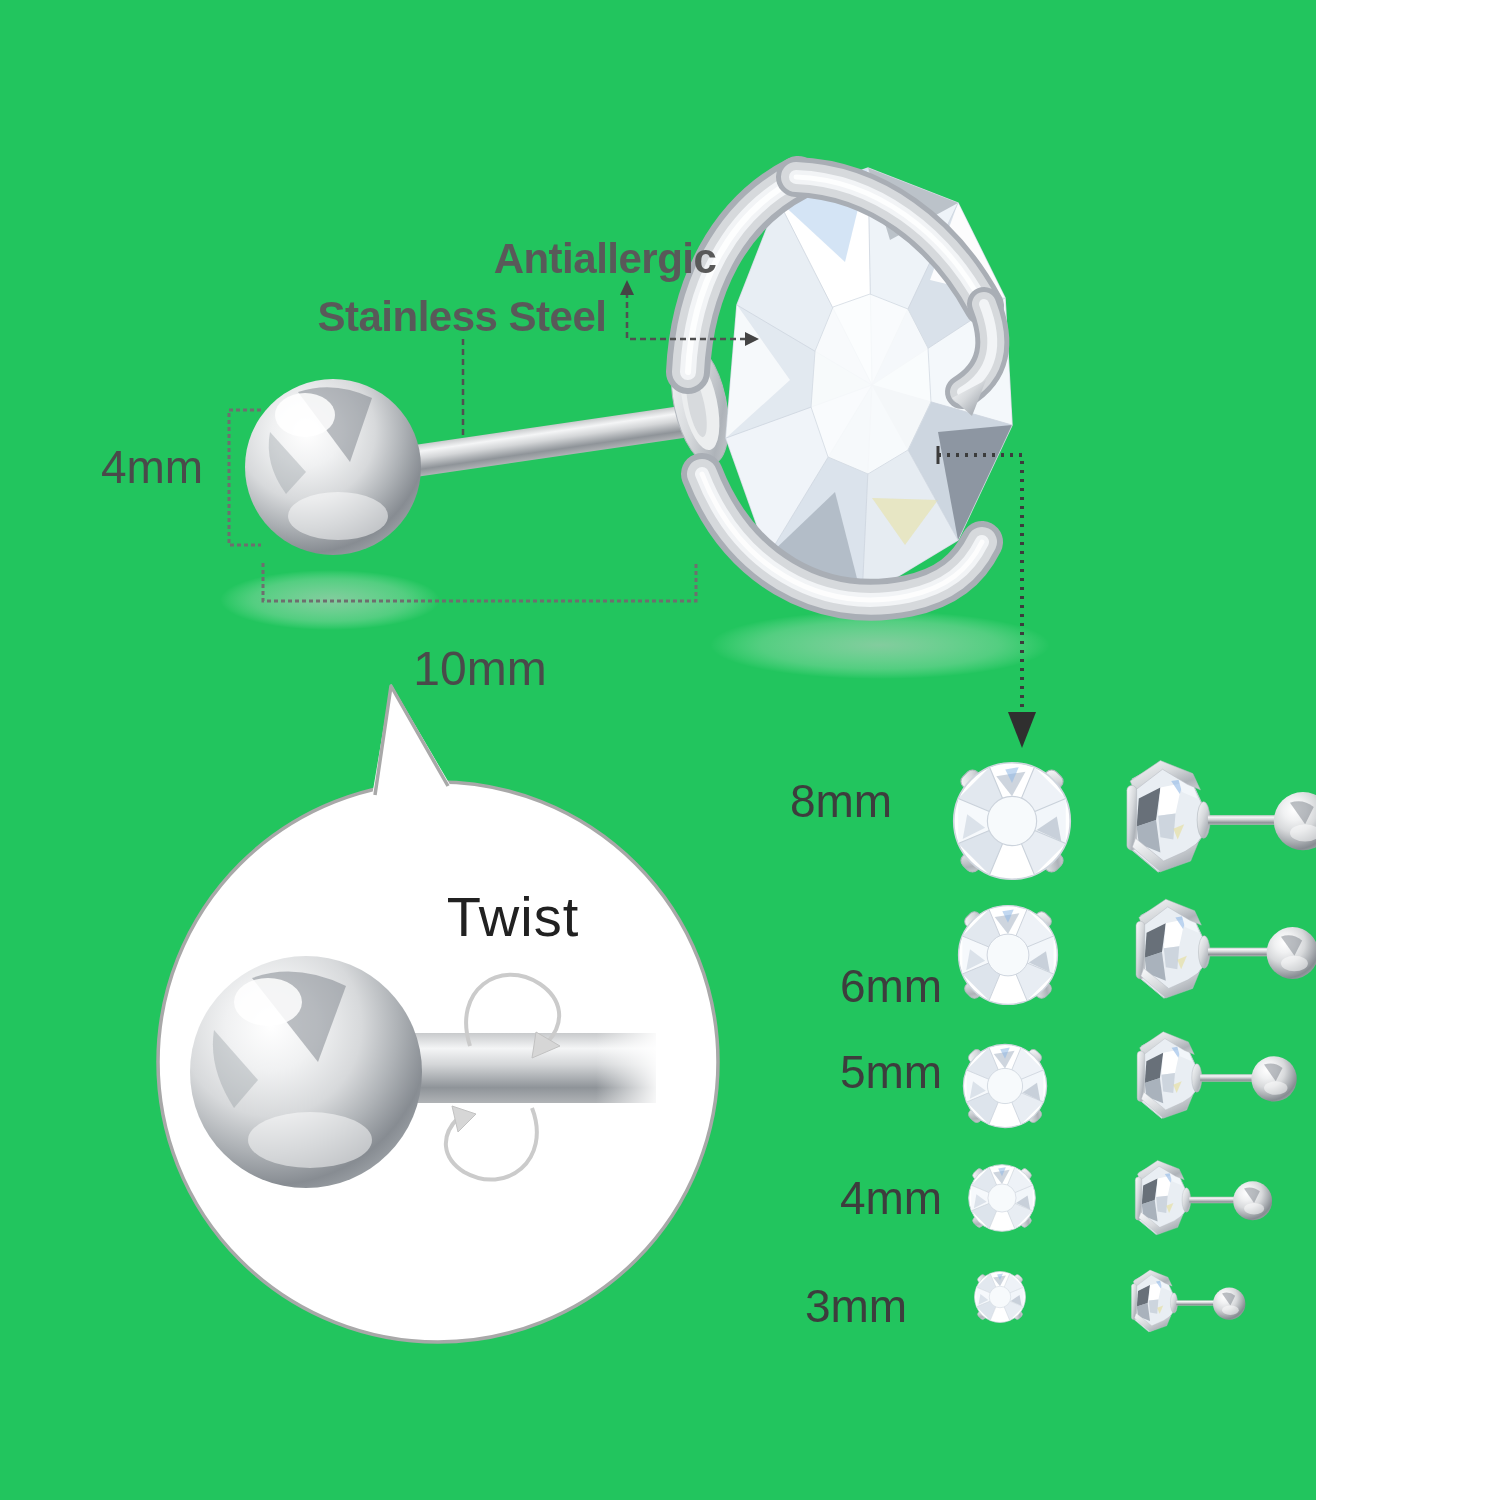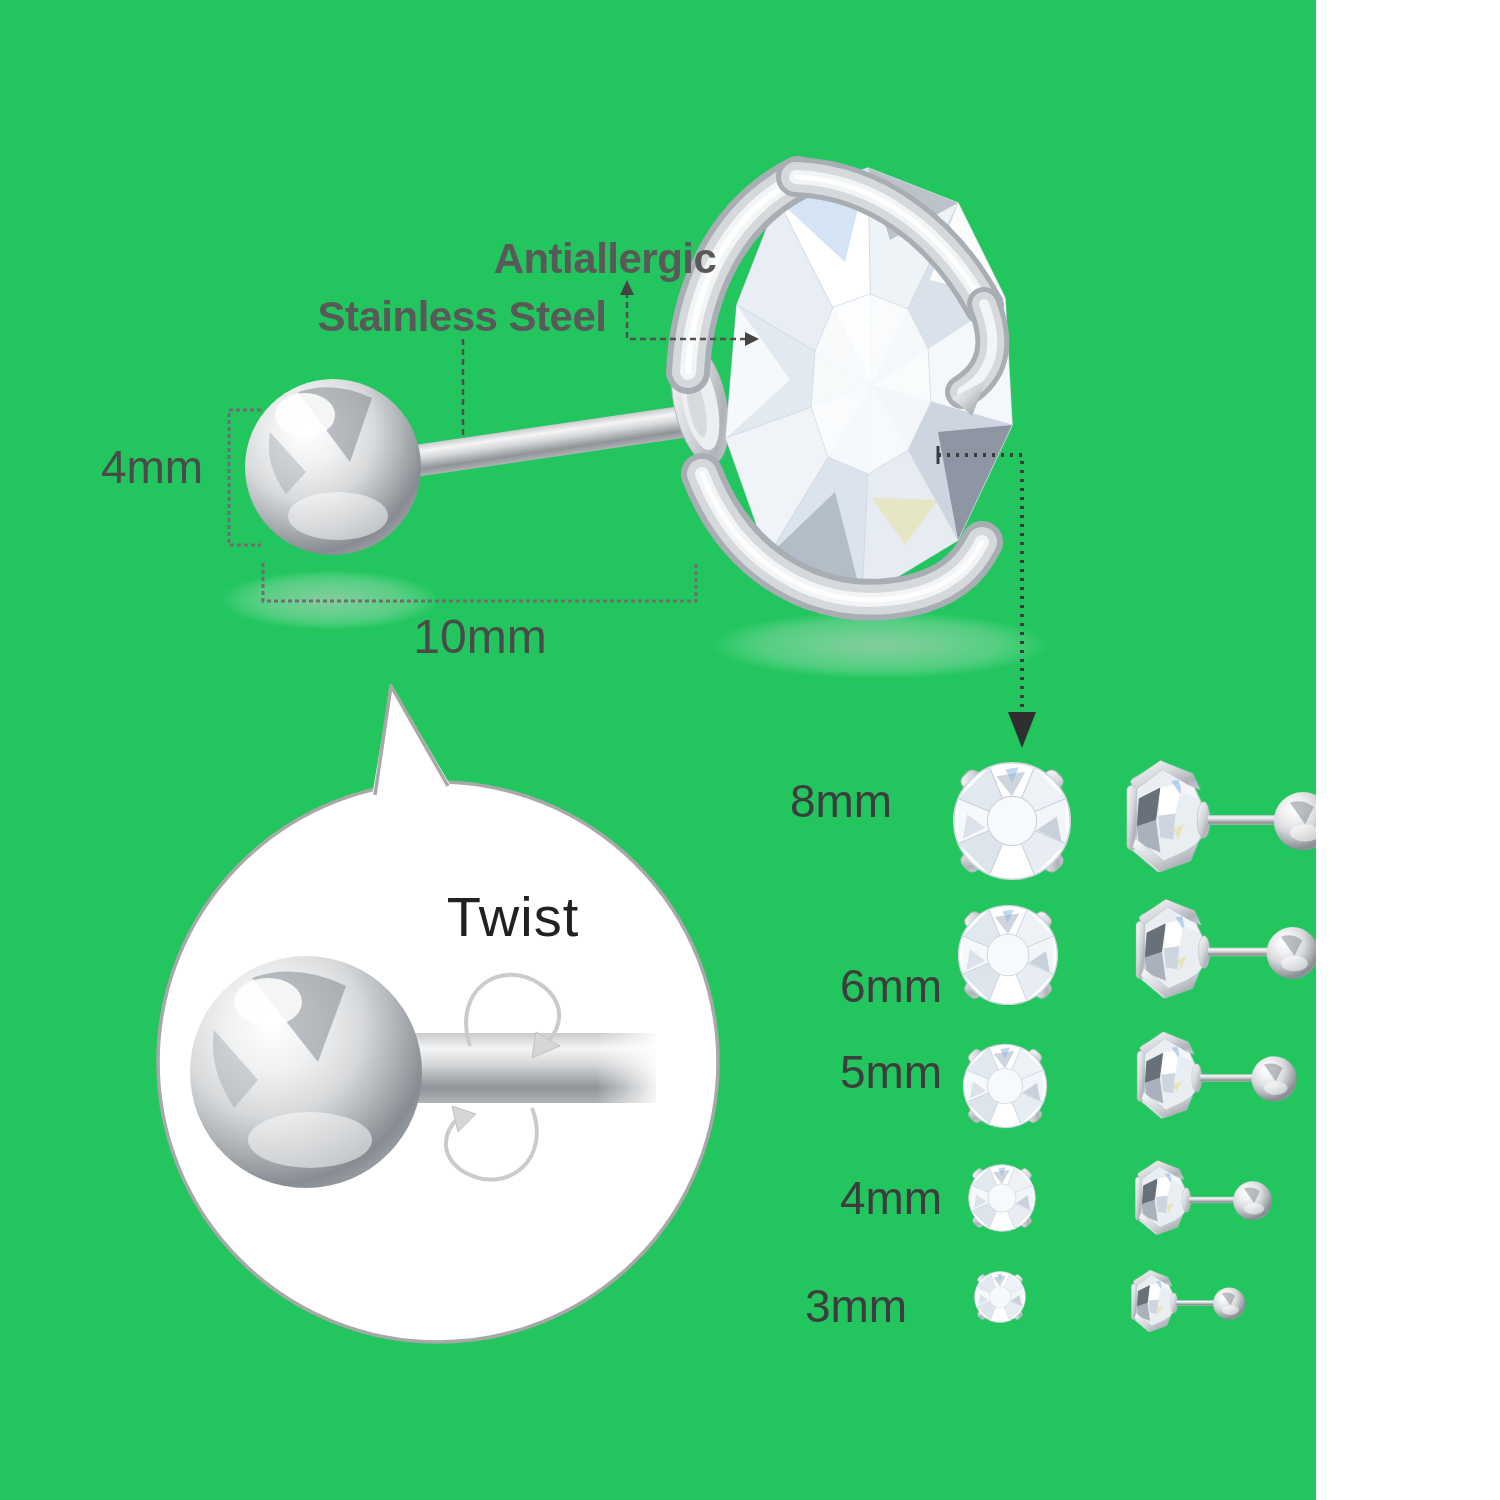--- a/index.html
+++ b/index.html
@@ -224,21 +224,21 @@
     <use href="#studSide" transform="translate(1185,952) scale(0.96)"></use>
     <use href="#studSide" transform="translate(1180,1078) scale(0.84)"></use>
     <use href="#studSide" transform="translate(1172,1200) scale(0.72)"></use>
     <use href="#studSide" transform="translate(1162,1303) scale(0.60)"></use>
   </g>
 </svg>
 
 <div class="label ann" style="left:605px;top:259px;">Antiallergic</div>
 <div class="label ann" style="left:450px;top:317px;margin-left:12px;">Stainless Steel</div>
 <div class="label dim" style="left:152px;top:467px;">4mm</div>
-<div class="label dim dim-10" style="left:480px;top:636px;">10mm</div>
+<div class="label dim dim-10" style="left:480px;top:668px;">10mm</div>
 <div class="label twist" style="left:513px;top:916px;">Twist</div>
 
 <div class="label size-label" style="left:841px;top:801px;">8mm</div>
 <div class="label size-label" style="left:891px;top:986px;">6mm</div>
 <div class="label size-label" style="left:891px;top:1072px;text-align:right;">5mm</div>
 <div class="label size-label" style="left:891px;top:1198px;">4mm</div>
 <div class="label size-label" style="left:856px;top:1306px;">3mm</div>
 
 </div>
 

